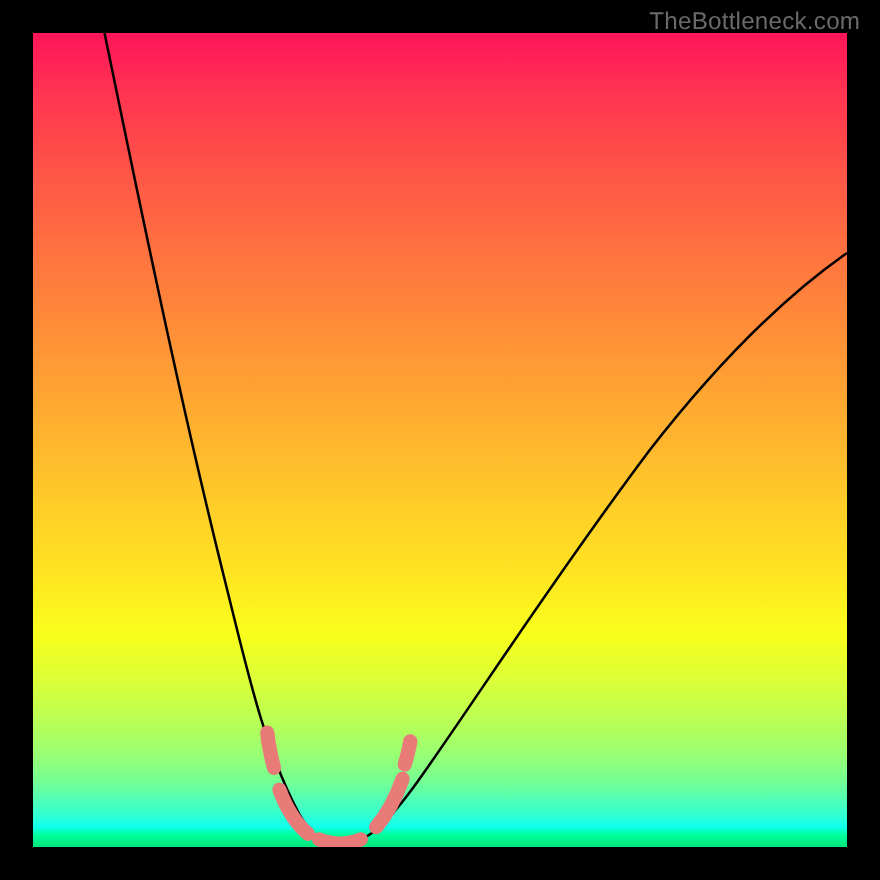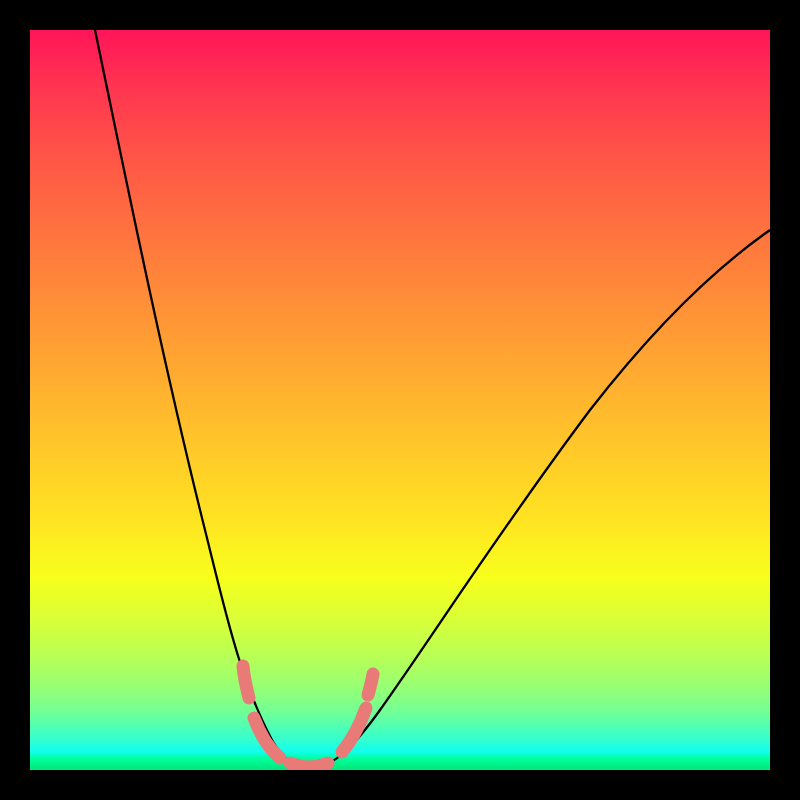--- a/index.html
+++ b/index.html
@@ -60,20 +60,21 @@
     top: 0;
     left: 0;
     width: 740px;
     height: 740px;
   }
 </style>
 </head>
 <body>
 
 <div class="frame">
+  <div class="watermark">TheBottleneck.com</div>
   <div class="plot">
     <svg class="curve" viewBox="0 0 740 740">
       <path d="M 65 0
                C 90 120, 130 320, 175 500
                C 195 580, 210 650, 242 710
                C 256 735, 270 740, 285 738
                C 305 735, 325 715, 350 680
                C 400 610, 470 500, 560 380
                C 630 290, 690 235, 740 200" fill="none" stroke="#000" stroke-width="2.3"></path>
       <g fill="none" stroke="#e87a78" stroke-width="13" stroke-linecap="round">

